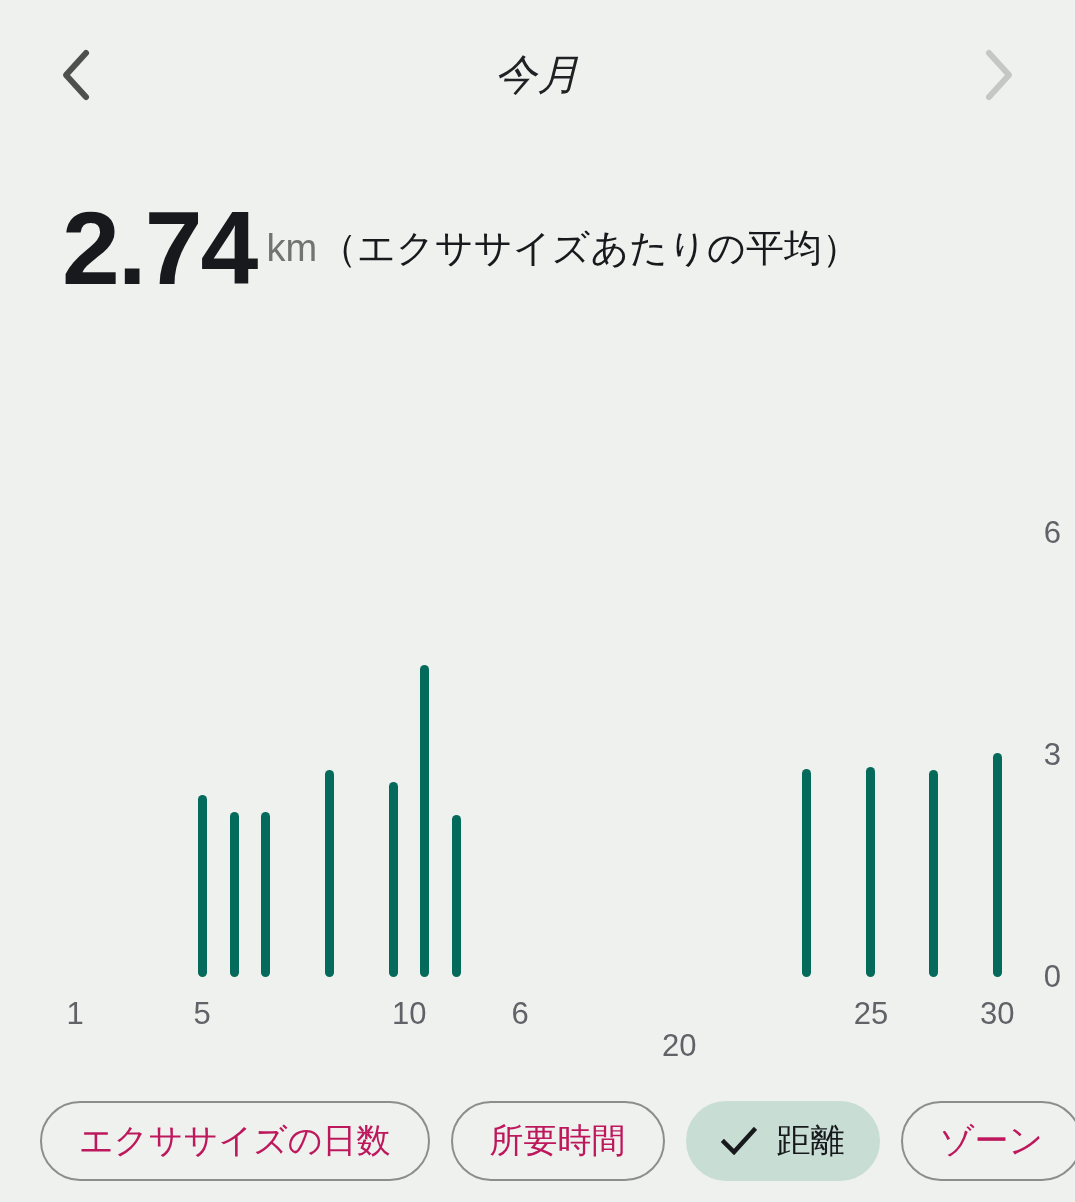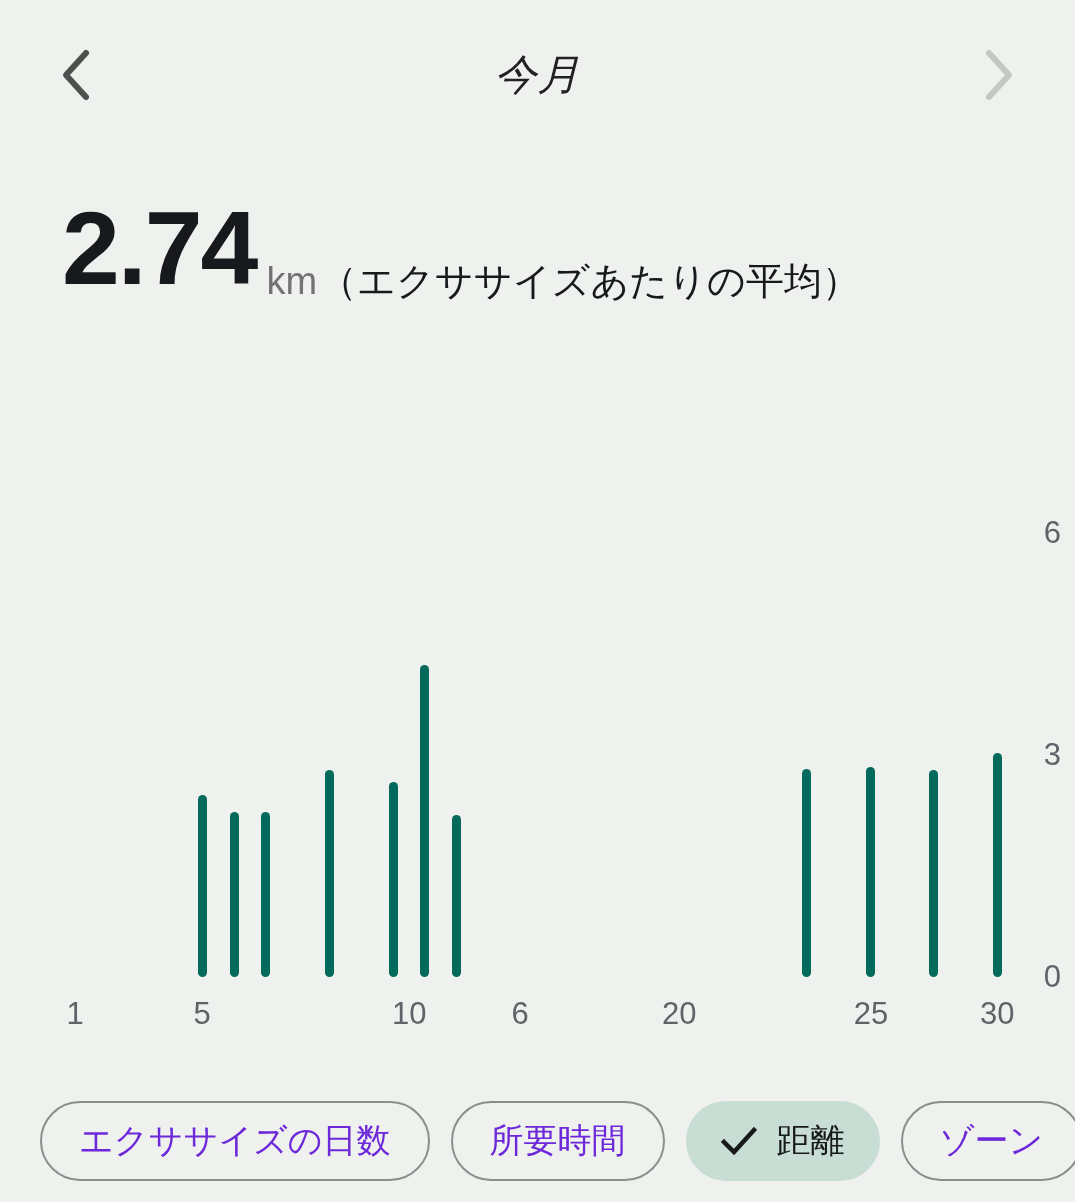--- a/index.html
+++ b/index.html
@@ -54,21 +54,21 @@
 
   
   .summary {
     position: absolute;
     top: 196px;
     left: 62px;
     width: 960px;
   }
   .metric-line {
     display: flex;
-    align-items: flex-end;
+    align-items: center;
     white-space: nowrap;
   }
   .metric-value {
     font-size: 104px;
     font-weight: 700;
     letter-spacing: -2px;
     line-height: 1;
     color: #17191c;
   }
   .metric-unit {
@@ -144,21 +144,21 @@
     white-space: nowrap;
   }
   .chip {
     height: 80px;
     box-sizing: border-box;
     border-radius: 40px;
     display: flex;
     align-items: center;
     padding: 0 37px;
     font-size: 34px;
-    color: #6d28d9;
+    color: #be185d;
     background: transparent;
     border: 2px solid #8a8f8b;
     cursor: pointer;
     flex: 0 0 auto;
   }
   .chip.selected {
     background: #c8ddd4;
     border: 2px solid #c8ddd4;
     color: #17191c;
     padding: 0 33px;
@@ -213,21 +213,21 @@
         <div class="ytick" style="top: 491px;">0</div>
         <div class="ytick" style="top: 269px;">3</div>
         <div class="ytick" style="top: 47px;">6</div>
       </div>
   </div>
   <div id="xticks">
       <div class="xtick" style="left: 75px;">1</div>
       <div class="xtick" style="left: 202.2px;">5</div>
       <div class="xtick" style="left: 361.2px; margin-left: 48px;">10</div>
       <div class="xtick" style="left: 520.2px;">6</div>
-      <div class="xtick" style="left: 679.2px;">20</div>
+      <div class="xtick" style="left: 679.2px; margin-top: 32px;">20</div>
       <div class="xtick" style="left: 871px;">25</div>
       <div class="xtick" style="left: 997.2px;">30</div>
     </div>
 </div>
 
 <div class="chips" id="chips">
     <div class="chip">
       <span>エクササイズの日数</span>
     </div>
     <div class="chip">

